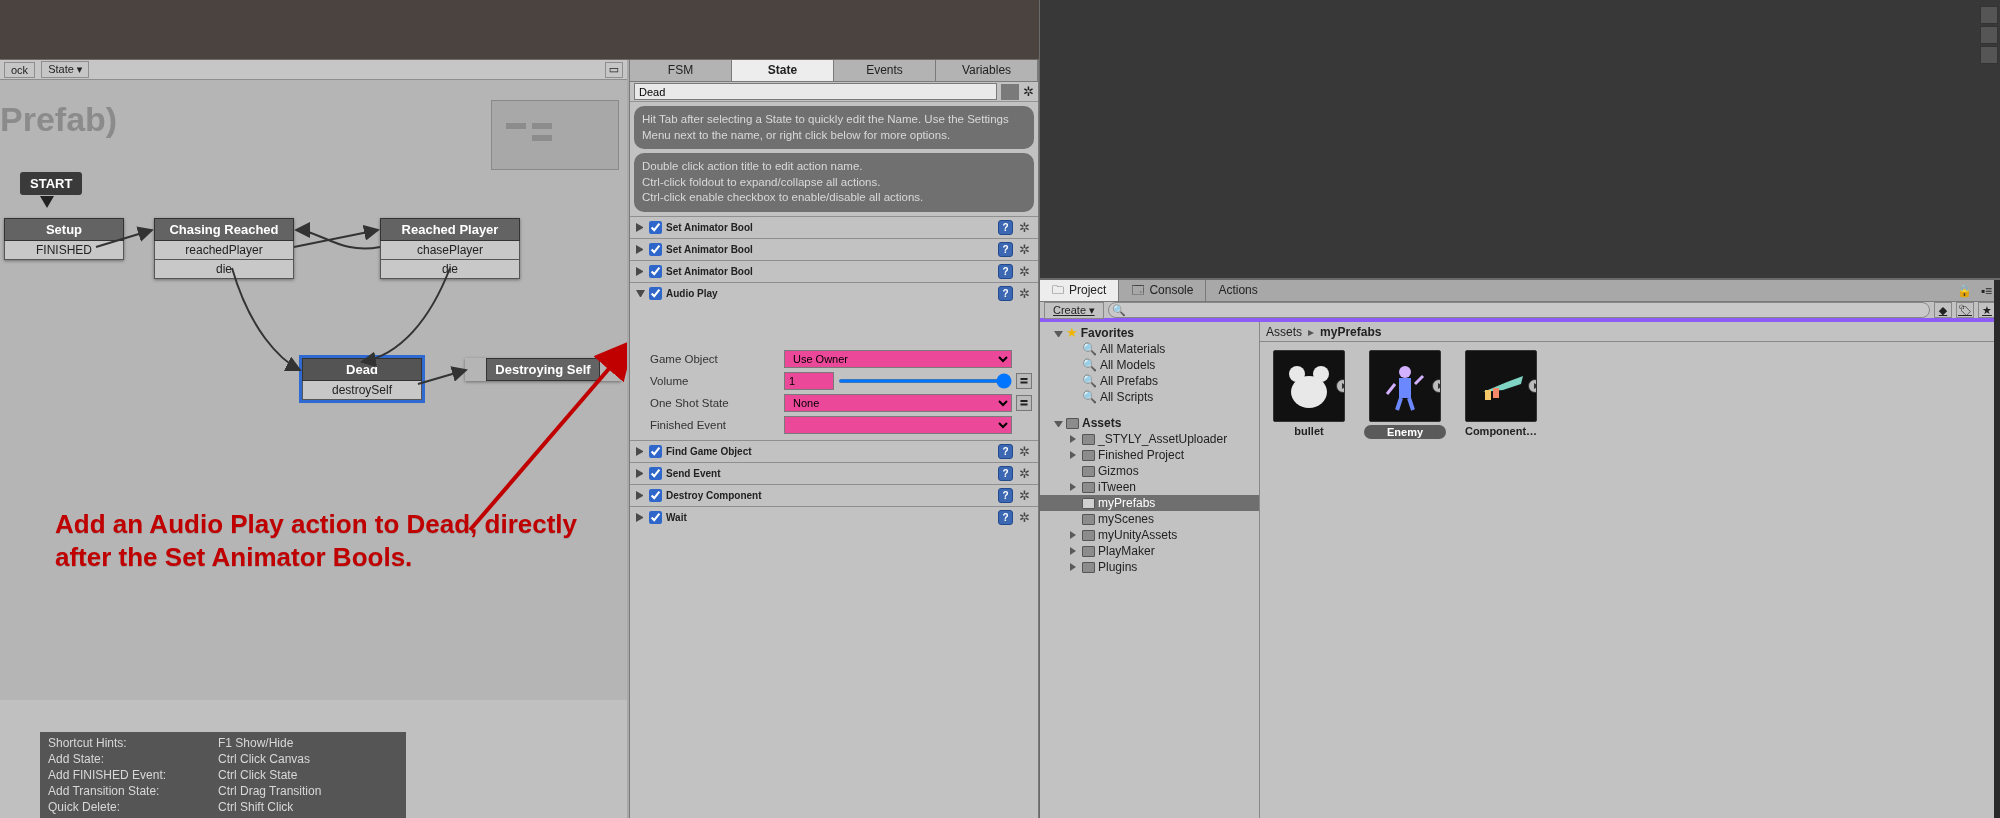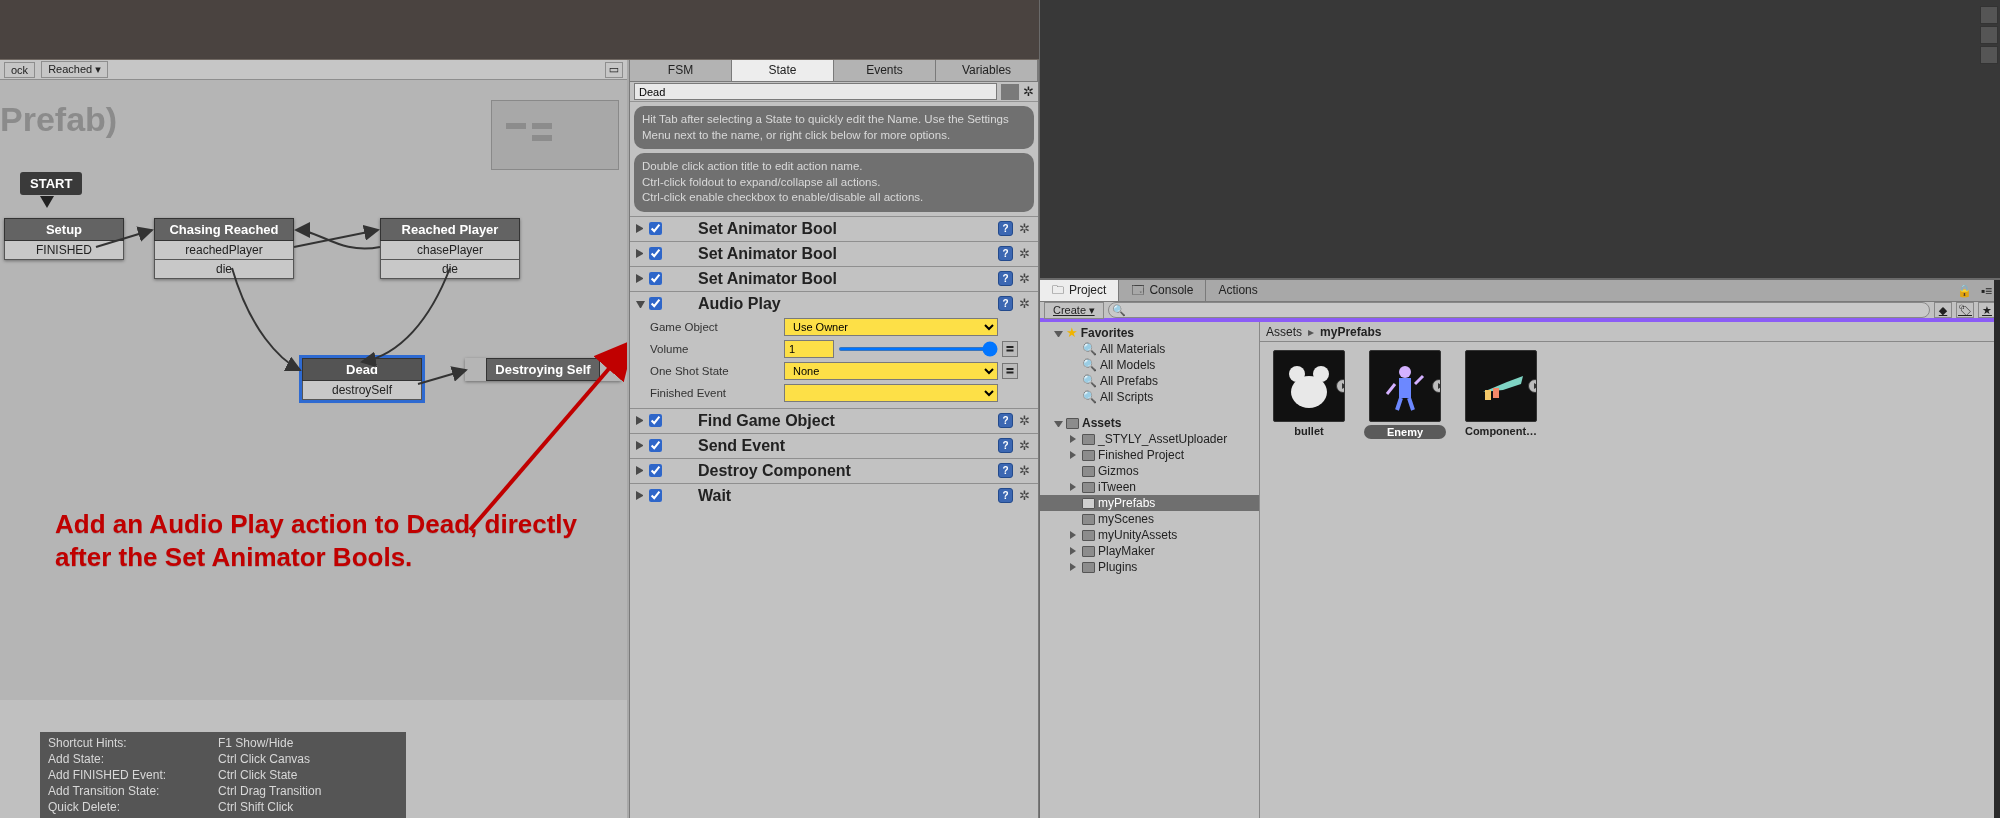--- a/index.html
+++ b/index.html
@@ -34,43 +34,43 @@
 .hints span { white-space: nowrap; }
 
 .annotation { position: absolute; left: 55px; top: 448px; color: #c00000; font-size: 26px; font-weight: 600; line-height: 1.25; text-shadow: 0 1px 0 rgba(0,0,0,0.15); }
 
 svg.arrows { position:absolute; top:0; left:0; pointer-events:none; }
 
 
 .inspector { position: absolute; top: 60px; left: 629px; width: 410px; height: 758px; background: #c2c2c2; border-left: 1px solid #7a7a7a; border-right: 1px solid #7a7a7a; }
 .tabs { display: flex; height: 22px; background: #a8a8a8; border-bottom: 1px solid #7a7a7a; }
 .tabs .tab { flex: 1; text-align: center; font-size: 12px; line-height: 21px; border-right: 1px solid #7a7a7a; background: #b3b3b3; cursor:pointer; }
-.tabs .tab.active { background: #ededed; font-weight: 400; }
+.tabs .tab.active { background: #ededed; font-weight: 700; }
 
 .state-name-row { display: flex; align-items: center; height: 20px; padding: 0 4px; gap: 4px; background: #c2c2c2; border-bottom: 1px solid #939393; }
 .state-name-row input { flex: 1; background: #e9e9e9; border: 1px solid #7a7a7a; height: 17px; font-size: 11px; padding: 0 4px; }
 .state-name-row .sw { width: 18px; height: 16px; border:1px solid #7a7a7a; background:#7a7a7a; }
 .state-name-row .gear { font-size: 13px; cursor:pointer; }
 
 .hint-box { margin: 4px; padding: 6px 8px; background: #707070; color: #d9d9d9; font-size: 11.5px; line-height: 1.35; border-radius: 10px; }
 
 .actions { padding: 0; }
 .action { border-top: 1px solid #8f8f8f; }
 .action-head { display: flex; align-items: center; padding: 3px 6px; gap: 4px; background: #c2c2c2; }
 .action-head .fold { width: 9px; height: 9px; display:inline-block; }
 .fold.c { border-left: 7px solid #4a4a4a; border-top: 4px solid transparent; border-bottom: 4px solid transparent; }
 .fold.o { border-top: 7px solid #4a4a4a; border-left: 4px solid transparent; border-right: 4px solid transparent; margin-top:3px;}
 .action-head input[type=checkbox] { width:13px; height:13px; accent-color:#2e66c9; }
-.action-head .title { font-weight: bold; font-size: 16px; flex: 1; margin-left: 32px; }
+.action-head .title { font-weight: bold; font-size: 10px; flex: 1; }
 .action-head .help { width:15px;height:15px;background:#3c67b2;color:#fff;border-radius:3px;display:flex;align-items:center;justify-content:center;font-size:10px;font-weight:bold;border:1px solid #234a8c;}
 .action-head .gear { font-size:13px; color:#444; cursor:pointer; padding:0 2px;}
 
-.action-body { padding: 2px 16px 6px 20px; display:grid; grid-template-columns: 130px 1fr 20px; row-gap:4px; column-gap:4px; align-items:center; font-size:11.5px; }
+.action-body { padding: 2px 2px 6px 20px; display:grid; grid-template-columns: 130px 1fr 20px; row-gap:4px; column-gap:4px; align-items:center; font-size:11.5px;margin-top:44px; }
 .action-body label { color:#333; }
-.action-body select,.action-body input[type=text] { height:18px; font-size:11px; border:1px solid #7a7a7a; background:#fde047; padding:0 4px; width:100%; }
+.action-body select,.action-body input[type=text] { height:18px; font-size:11px; border:1px solid #7a7a7a; background:#ec4899; padding:0 4px; width:100%; }
 .slider-wrap { display:flex; align-items:center; gap:4px; }
 .slider-wrap input[type=text]{ width:50px; }
 .slider-wrap input[type=range]{ flex:1; height:4px; }
 .mini-btn { width:16px;height:16px;border:1px solid #777;background:#bbb;font-size:10px;display:flex;align-items:center;justify-content:center;cursor:pointer;}
 
 
 .rcol { position: absolute; top: 0; left: 1039px; right: 0; height: 818px; background: #c2c2c2; display:flex; flex-direction:column; border-left:1px solid #6a6a6a;}
 .scene-view { height: 280px; background: #383838; border-bottom: 2px solid #6a6a6a; position:relative;}
 .scene-tools { position:absolute; right:2px; top:6px; display:flex; flex-direction:column; gap:2px;}
 .scene-tools .t { width:18px;height:18px;background:#555;border:1px solid #333;}
@@ -115,21 +115,21 @@
 </style>
 </head>
 <body>
 
 <div class="root">
   <div class="viewport-bar"></div>
 
   <div class="graph-area">
     <div class="graph-toolbar">
       <span class="btn">ock</span>
-      <span class="btn">Reached ▾</span>
+      <span class="btn">State ▾</span>
       <span class="sq">▭</span>
     </div>
 
     <div class="graph-body">
       <div class="overlay-white"></div>
       <div class="title-big">Prefab)</div>
 
       <div class="minimap">
         <div class="dot" style="left:14px;top:22px;width:20px;height:6px;"></div>
         <div class="dot" style="left:40px;top:22px;width:20px;height:6px;"></div>

